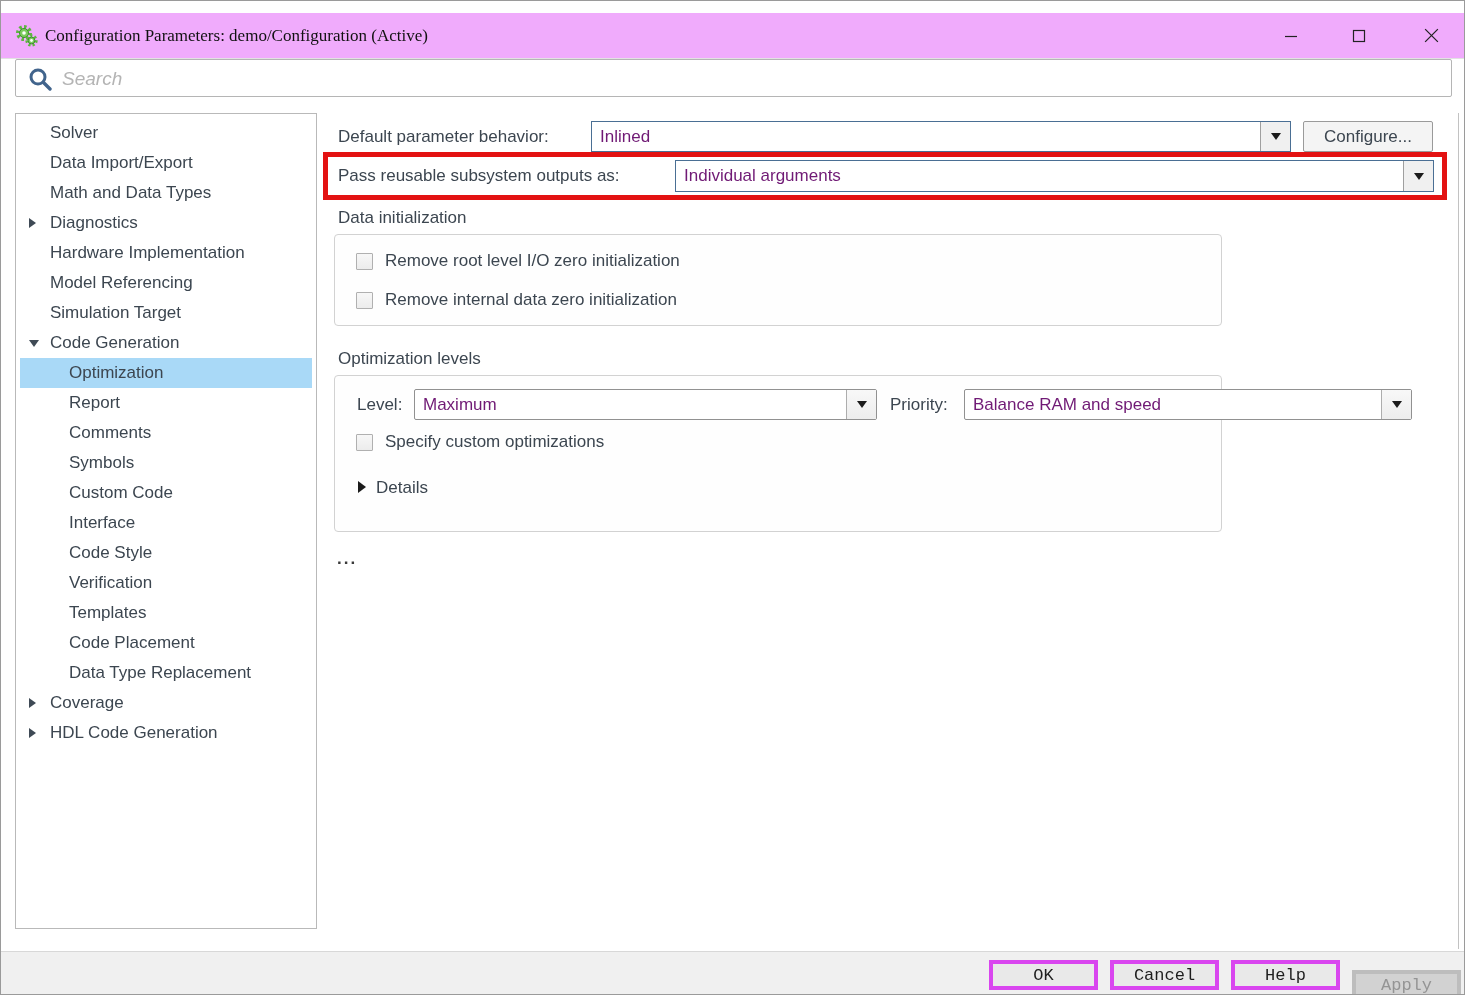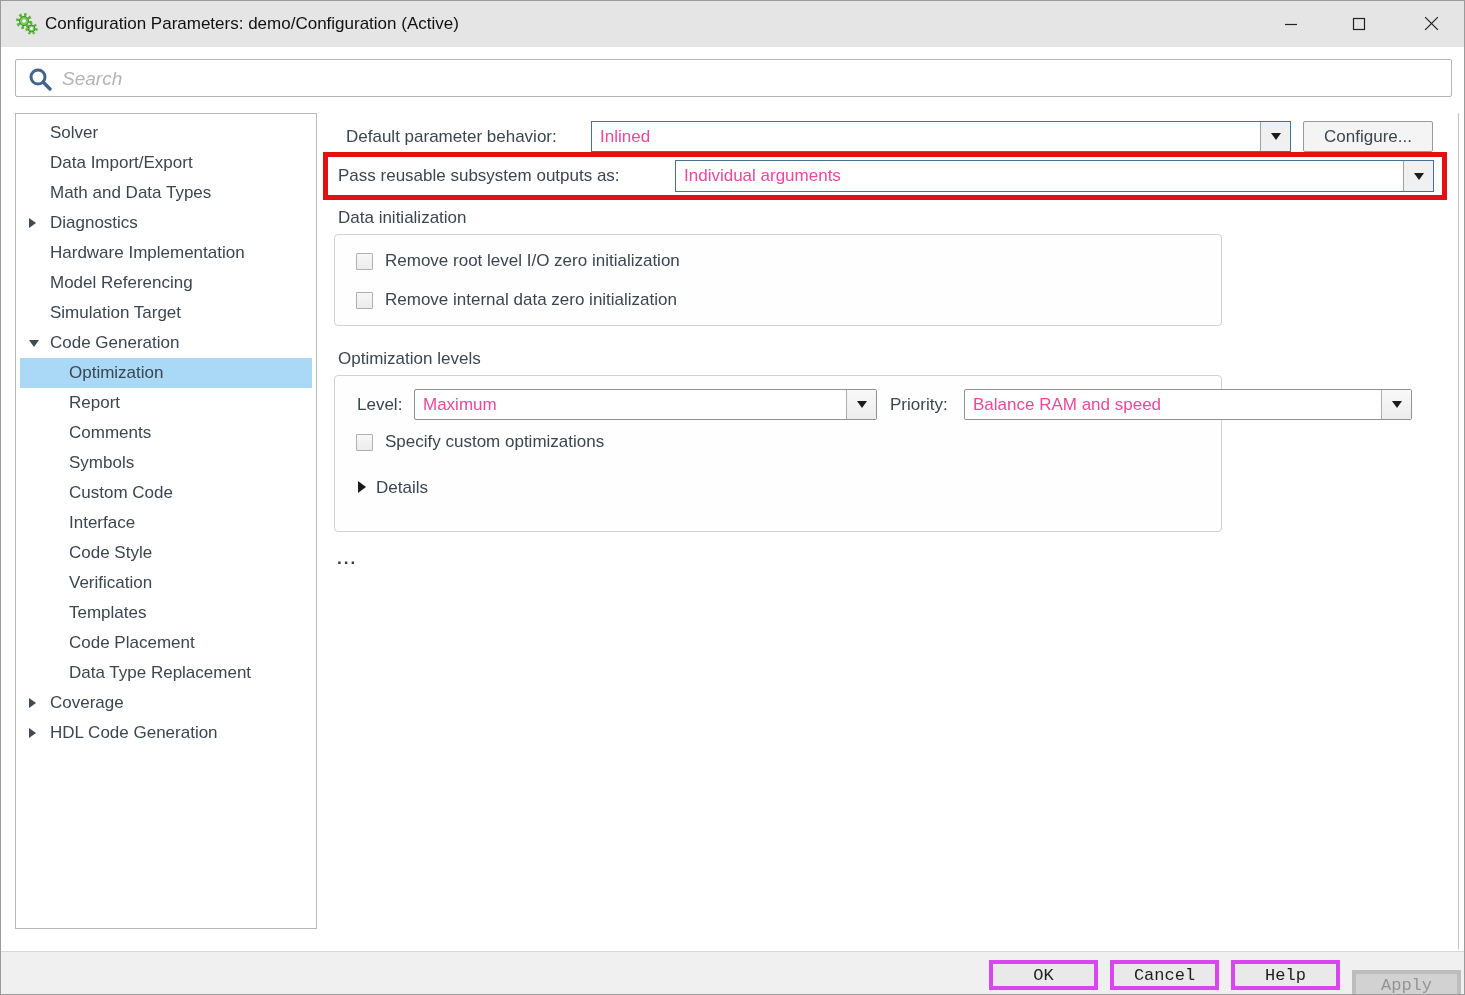--- a/index.html
+++ b/index.html
@@ -2,21 +2,21 @@
 <html><head>
 <meta charset="utf-8">
 <style>
   html,body{margin:0;padding:0;}
   body{
     width:1465px;height:995px;position:relative;background:#ffffff;
     font-family:"Liberation Sans", sans-serif;color:#3c4650;overflow:hidden;
     box-sizing:border-box;border:1px solid #9a9a9a;
   }
   
-  .titlebar{position:absolute;left:0;top:0;width:100%;height:45px;background:#e5e5e5;border-bottom:1px solid #e2e2e2;}
+  .titlebar{position:absolute;left:0;top:12px;width:100%;height:45px;background:#f0abfc;border-bottom:1px solid #e2e2e2;font-family:Liberation Serif, serif;}
   .app-icon{position:absolute;left:14px;top:11px;width:24px;height:24px;}
   .title-text{position:absolute;left:44px;top:0;height:45px;line-height:45px;font-size:17px;color:#111111;}
   .win-btn{position:absolute;top:0;width:46px;height:45px;display:flex;align-items:center;justify-content:center;cursor:default;}
   .win-btn.min{left:1267px;}
   .win-btn.max{left:1335px;}
   .win-btn.close{left:1407px;}
   
   .searchbar{position:absolute;left:14px;top:58px;width:1437px;height:38px;border:1px solid #b5b5b5;border-radius:2px;background:#fff;box-sizing:border-box;}
   .search-icon{position:absolute;left:12px;top:7px;width:24px;height:24px;}
   .search-input{position:absolute;left:44px;top:1px;width:1380px;height:34px;border:none;outline:none;
@@ -31,21 +31,21 @@
   .tw{position:absolute;left:9px;top:11px;width:0;height:0;}
   .tw.collapsed{border-top:5px solid transparent;border-bottom:5px solid transparent;border-left:7px solid #3f4a55;top:10px;}
   .tw.expanded{border-left:5px solid transparent;border-right:5px solid transparent;border-top:7px solid #3f4a55;top:12px;}
   
   .main-right-line{position:absolute;left:1457px;top:112px;width:1px;height:836px;background:#c2c2c2;}
   .flabel{position:absolute;font-size:17px;color:#3c4650;white-space:nowrap;}
   
   .dd{position:absolute;box-sizing:border-box;background:#ffffff;}
   .ddA{border:1px solid #4a6f94;}
   .ddB{border:1px solid #919191;border-radius:2px;}
-  .dd .val{position:absolute;left:8px;top:0;right:34px;height:100%;font-size:17px;color:#ec4899;display:flex;align-items:center;white-space:nowrap;overflow:hidden;}
+  .dd .val{position:absolute;left:8px;top:0;right:34px;height:100%;font-size:17px;color:#701a75;display:flex;align-items:center;white-space:nowrap;overflow:hidden;}
   .dd .arrowbox{position:absolute;top:0;right:0;width:29px;height:100%;background:#f0f0f0;display:flex;align-items:center;justify-content:center;}
   .ddA .arrowbox{border-left:1px solid #9f9f9f;}
   .ddB .arrowbox{border-left:1px solid #adadad;background:linear-gradient(#f8f8f8,#ededed);}
   .caret{width:0;height:0;border-left:5px solid transparent;border-right:5px solid transparent;border-top:7px solid #1b1b1b;}
   
   .red-rect{position:absolute;left:322px;top:151px;width:1124px;height:48px;border:5px solid #e31212;box-sizing:border-box;background:transparent;}
   
   .btn-configure{position:absolute;left:1302px;top:120px;width:130px;height:31px;border:1px solid #9a9a9a;border-radius:2px;
     background:#f4f4f4;font-size:17px;color:#3c4650;font-family:"Liberation Sans",sans-serif;}
   
@@ -119,21 +119,21 @@
   <div class="tree-item lvl2" style="top:454px"><span>Verification</span></div>
   <div class="tree-item lvl2" style="top:484px"><span>Templates</span></div>
   <div class="tree-item lvl2" style="top:514px"><span>Code Placement</span></div>
   <div class="tree-item lvl2" style="top:544px"><span>Data Type Replacement</span></div>
   <div class="tree-item lvl1" style="top:574px"><span class="tw collapsed"></span><span>Coverage</span></div>
   <div class="tree-item lvl1" style="top:604px"><span class="tw collapsed"></span><span>HDL Code Generation</span></div>
 </div>
 
 <div class="main-right-line"></div>
 
-<div class="flabel" style="left:337px;top:126px;margin-left:8px;">Default parameter behavior:</div>
+<div class="flabel" style="left:337px;top:126px;">Default parameter behavior:</div>
 <div class="dd ddA" style="left:590px;top:120px;width:700px;height:31px;">
   <span class="val">Inlined</span>
   <span class="arrowbox">
       <span class="caret"></span>
     </span>
 </div>
 <button class="btn-configure">Configure...</button>
 
 <div class="red-rect"></div>
 <div class="flabel" style="left:337px;top:165px;">Pass reusable subsystem outputs as:</div>

